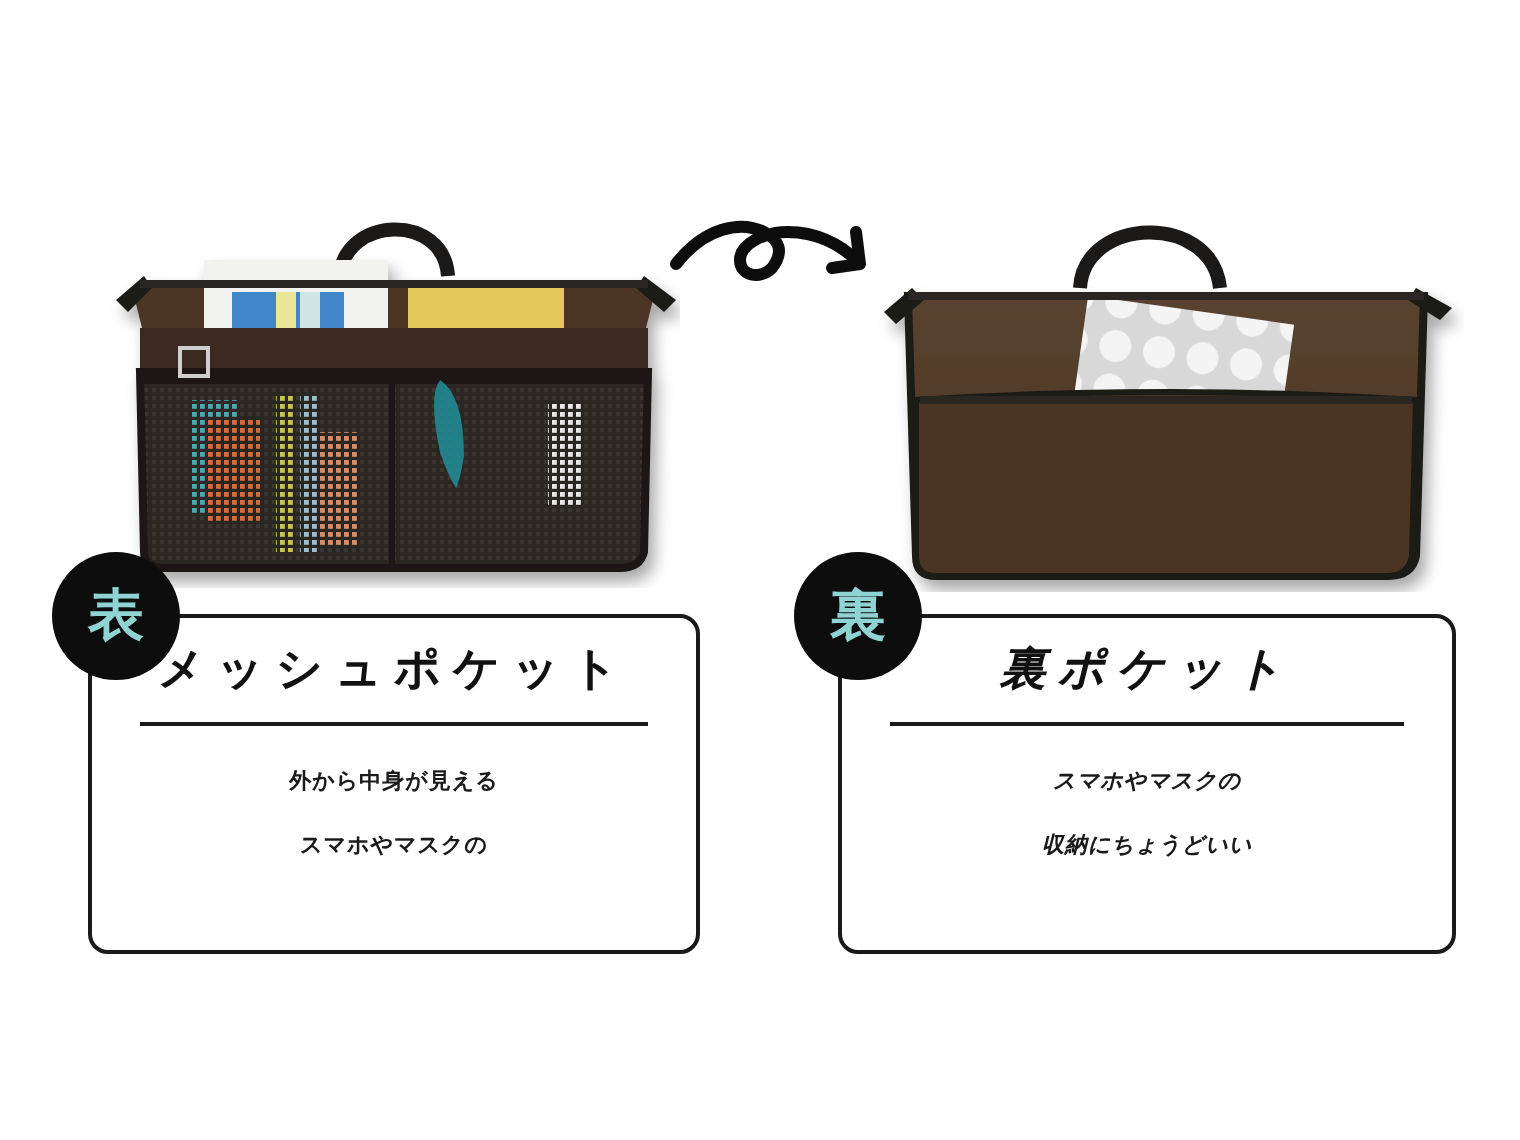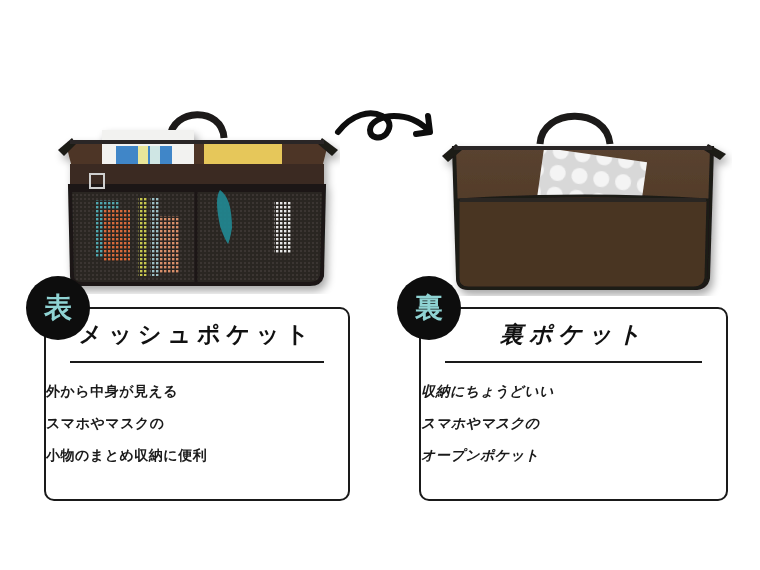--- a/index.html
+++ b/index.html
@@ -7,35 +7,35 @@
     width: 760px; height: 570px; background: #ffffff; position: relative; overflow: hidden;
     font-family: "DejaVu Sans", "Liberation Sans", sans-serif; color: #1a1a1a;
   }
   
   .bag { position: absolute; }
   .bag svg { display: block; }
   
   .arrow { position: absolute; left: 330px; top: 104px; width: 110px; height: 50px; }
   
   .card {
-    position: absolute; top: 307px; height: 194px;
+    position: absolute; top: 307px; height: 170px;
     border: 2.5px solid #1a1a1a; border-radius: 10px; background: #fff; box-sizing: border-box;
   }
   .card-left { left: 44px; width: 306px; }
   .card-right { left: 419px; width: 309px; font-style: italic; }
   .card-title {
     position: absolute; left: 0; right: 0; top: 10px; text-align: center;
     font-weight: bold; font-size: 23px; letter-spacing: 6px; color: #111;
   }
   .card-rule {
     position: absolute; left: 24px; right: 24px; top: 52px; height: 2px; background: #1a1a1a;
   }
   .card-body {
-    position: absolute; left: 0; right: 0; top: 66px; text-align: left;
-    font-weight: bold; font-size: 14px; line-height: 32px; color: #1a1a1a; letter-spacing: 0.5px;
+    position: absolute; left: 0; right: 0; top: 66px; text-align: center;
+    font-weight: bold; font-size: 11px; line-height: 32px; color: #1a1a1a; letter-spacing: 0.5px;
   }
   .card-body div { white-space: nowrap; }
   
   .badge {
     position: absolute; width: 64px; height: 64px; border-radius: 50%;
     background: #0d0d0d; display: flex; align-items: center; justify-content: center;
     z-index: 3;
   }
   .badge-left { left: 26px; top: 276px; }
   .badge-right { left: 397px; top: 276px; }
@@ -182,28 +182,26 @@
 
 <div class="badge badge-left">
   <span>表</span>
 </div>
 <div class="card card-left">
   <div class="card-title">メッシュポケット</div>
   <div class="card-rule"></div>
   <div class="card-body">
     <div>外から中身が見える</div>
     <div>スマホやマスクの</div>
-    <div>小物のまとめ収納に便利</div>
   </div>
 </div>
 
 <div class="badge badge-right">
   <span>裏</span>
 </div>
 <div class="card card-right">
   <div class="card-title">裏ポケット</div>
   <div class="card-rule"></div>
   <div class="card-body">
+    <div>スマホやマスクの</div>
     <div>収納にちょうどいい</div>
-    <div>スマホやマスクの</div>
-    <div>オープンポケット</div>
   </div>
 </div>
 
 </body></html>

